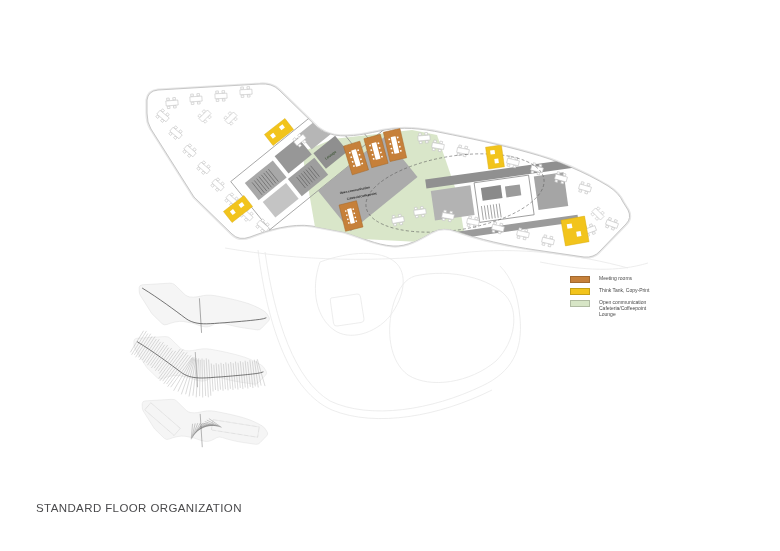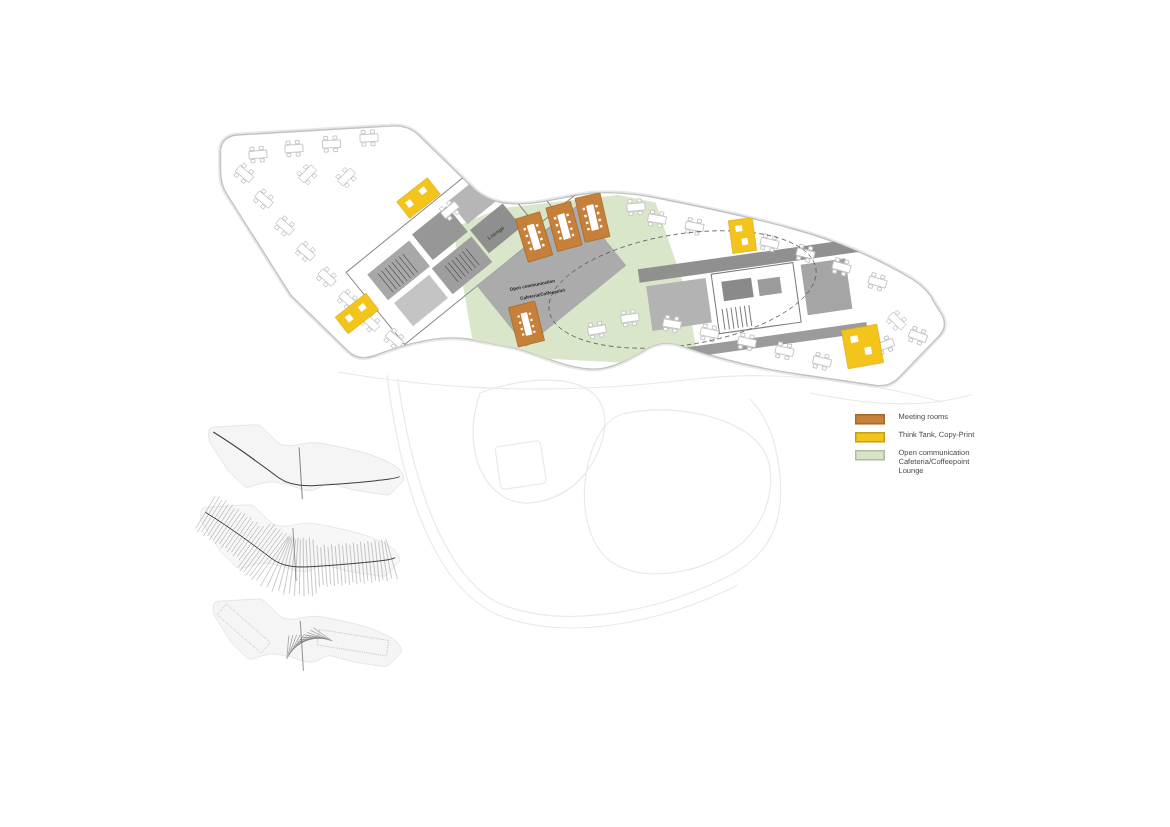--- a/index.html
+++ b/index.html
@@ -403,14 +403,15 @@
     <span class="legend-label">Think Tank, Copy-Print</span>
   </div>
   <div class="legend-row">
     <span class="swatch" style="background: rgb(215, 229, 198);"></span>
     <span class="legend-label">Open communication
 Cafeteria/Coffeepoint
 Lounge</span>
   </div>
 </div>
 
+<div id="page-title">STANDARD FLOOR ORGANIZATION</div>
 
 </div>
 
 </body></html>

